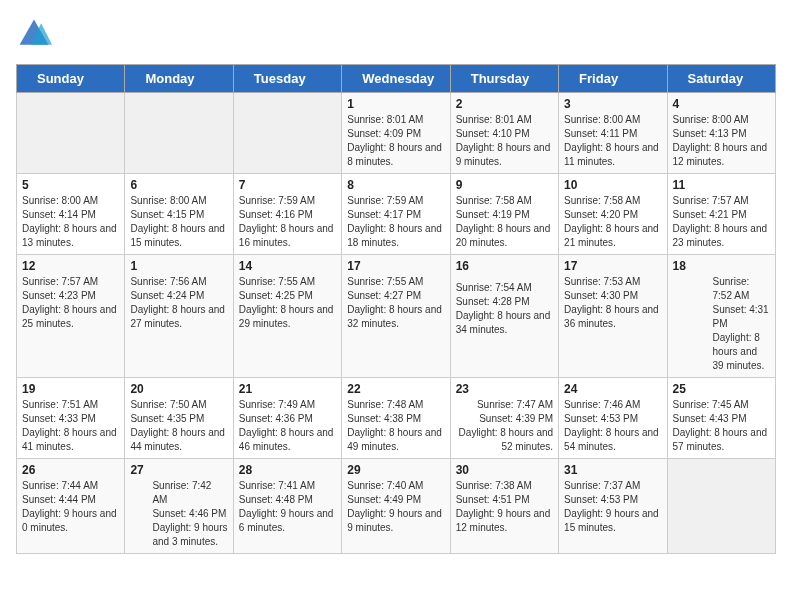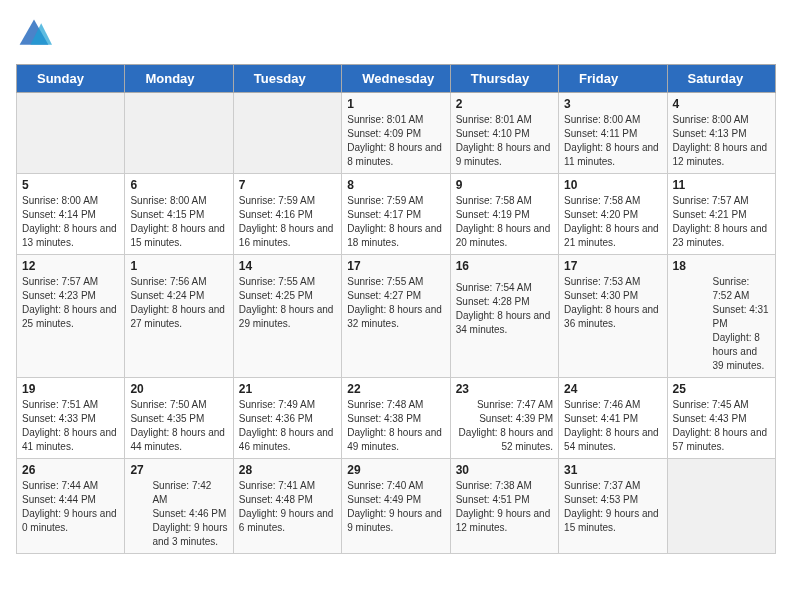--- a/index.html
+++ b/index.html
@@ -274,21 +274,21 @@
         </td>
         <td>
           <div class="day-number">23</div>
           <div class="day-info" style="white-space: pre-line; text-align: right;">Sunrise: 7:47 AM
 Sunset: 4:39 PM
 Daylight: 8 hours and 52 minutes.</div>
         </td>
         <td>
           <div class="day-number">24</div>
           <div class="day-info" style="white-space: pre-line;">Sunrise: 7:46 AM
-Sunset: 4:41 PM
+Sunset: 4:53 PM
 Daylight: 8 hours and 54 minutes.</div>
         </td>
         <td>
           <div class="day-number">25</div>
           <div class="day-info" style="white-space: pre-line;">Sunrise: 7:45 AM
 Sunset: 4:43 PM
 Daylight: 8 hours and 57 minutes.</div>
         </td>
       </tr>
       <tr>

